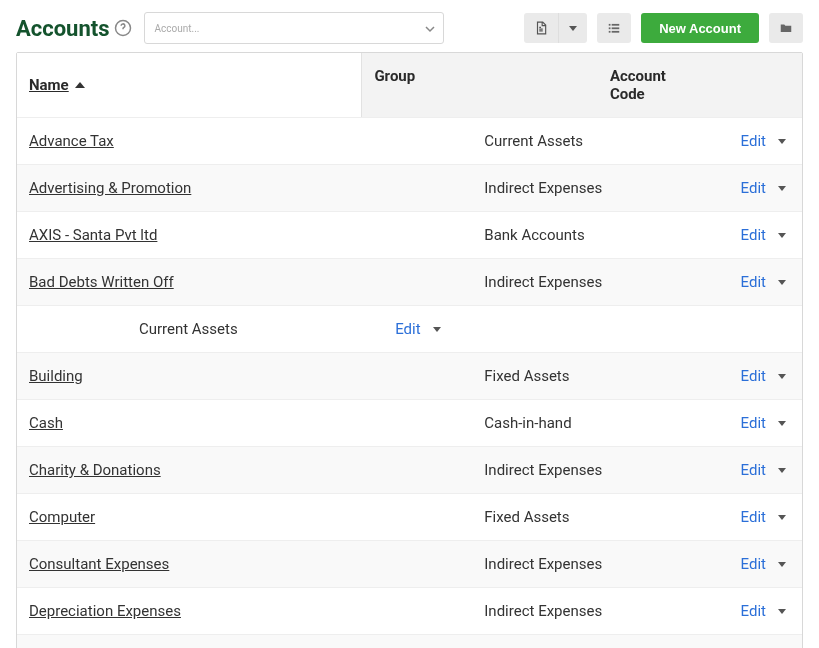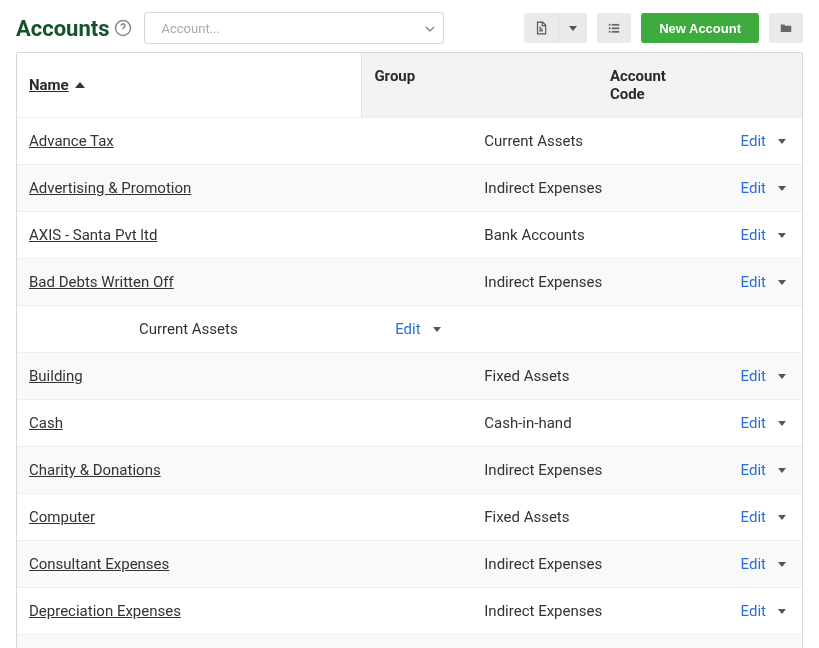--- a/index.html
+++ b/index.html
@@ -42,22 +42,21 @@
       border: 1px solid #d8d8d8;
       border-radius: 3px;
       background: #fff;
       display: flex;
       align-items: center;
       padding: 0 28px 0 10px;
       cursor: pointer;
     }
     .search-select .placeholder {
       color: #aaa;
-      font-size: 13px;
-      margin-left: 7px;
+      font-size: 10px;
     }
     .search-select .chevron {
       position: absolute;
       right: 8px;
       top: 50%;
       transform: translateY(-50%) rotate(180deg);
       color: #888;
       width: 10px;
       height: 10px;
       display: flex;

